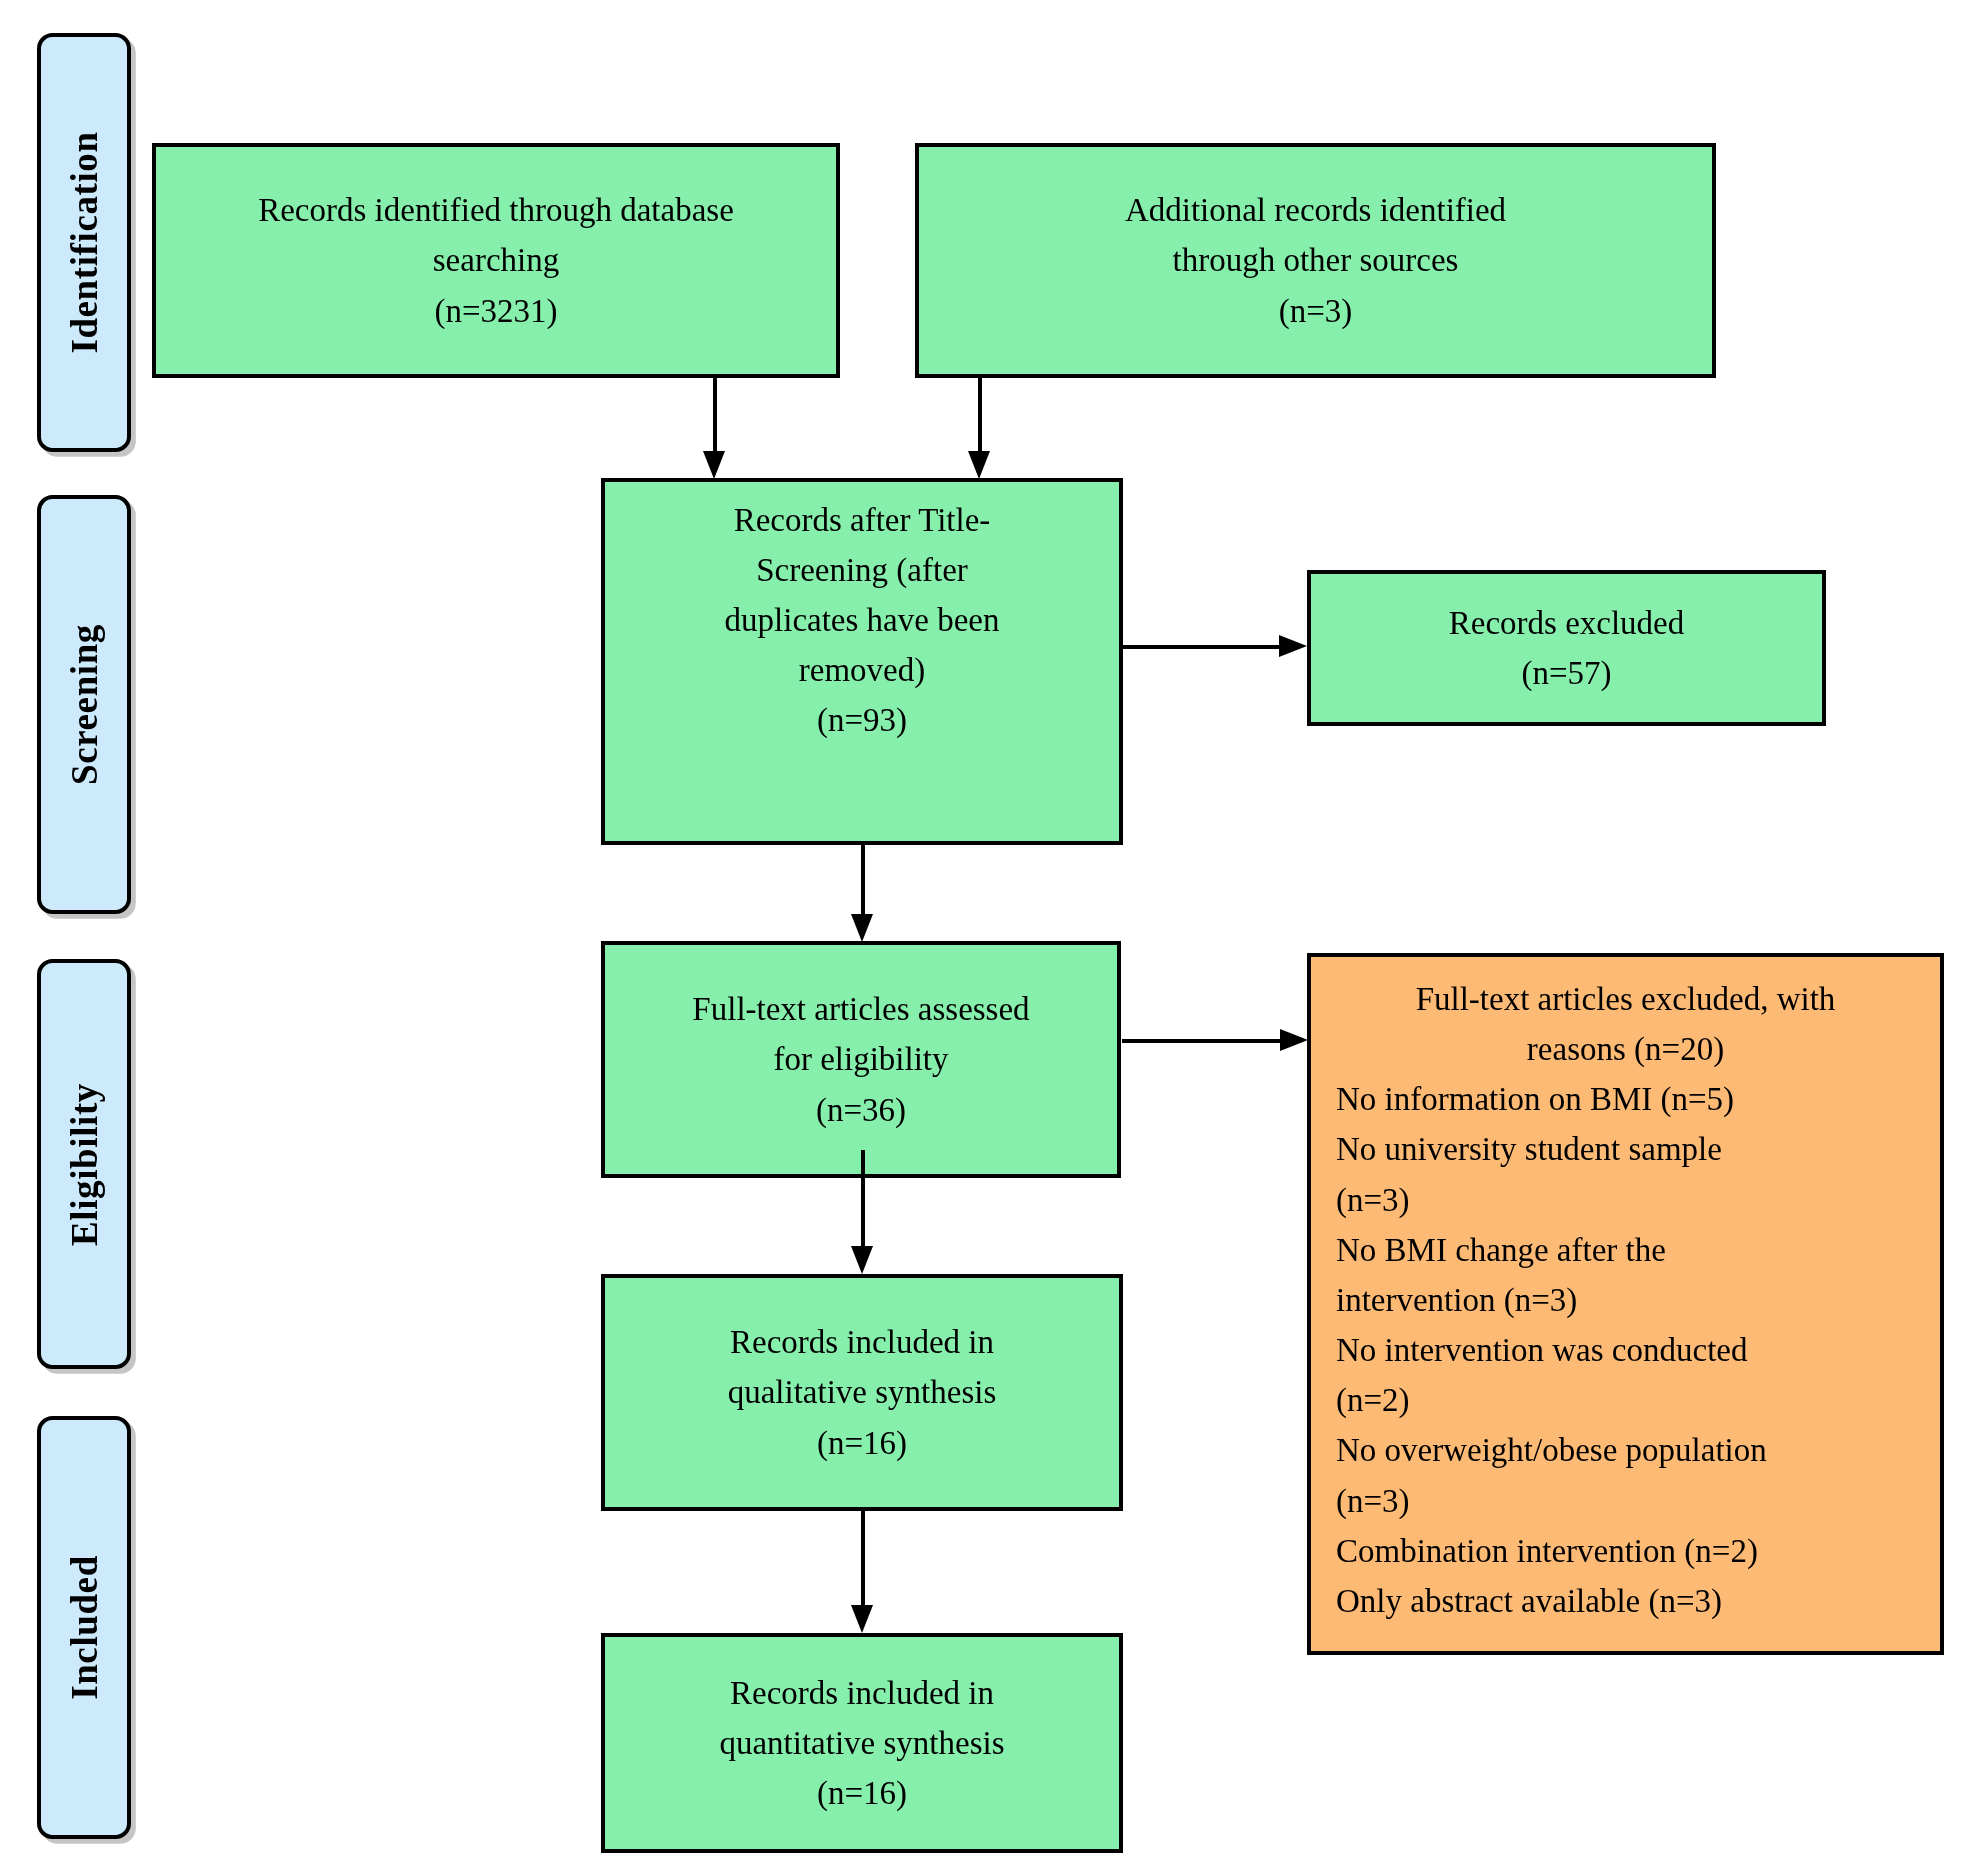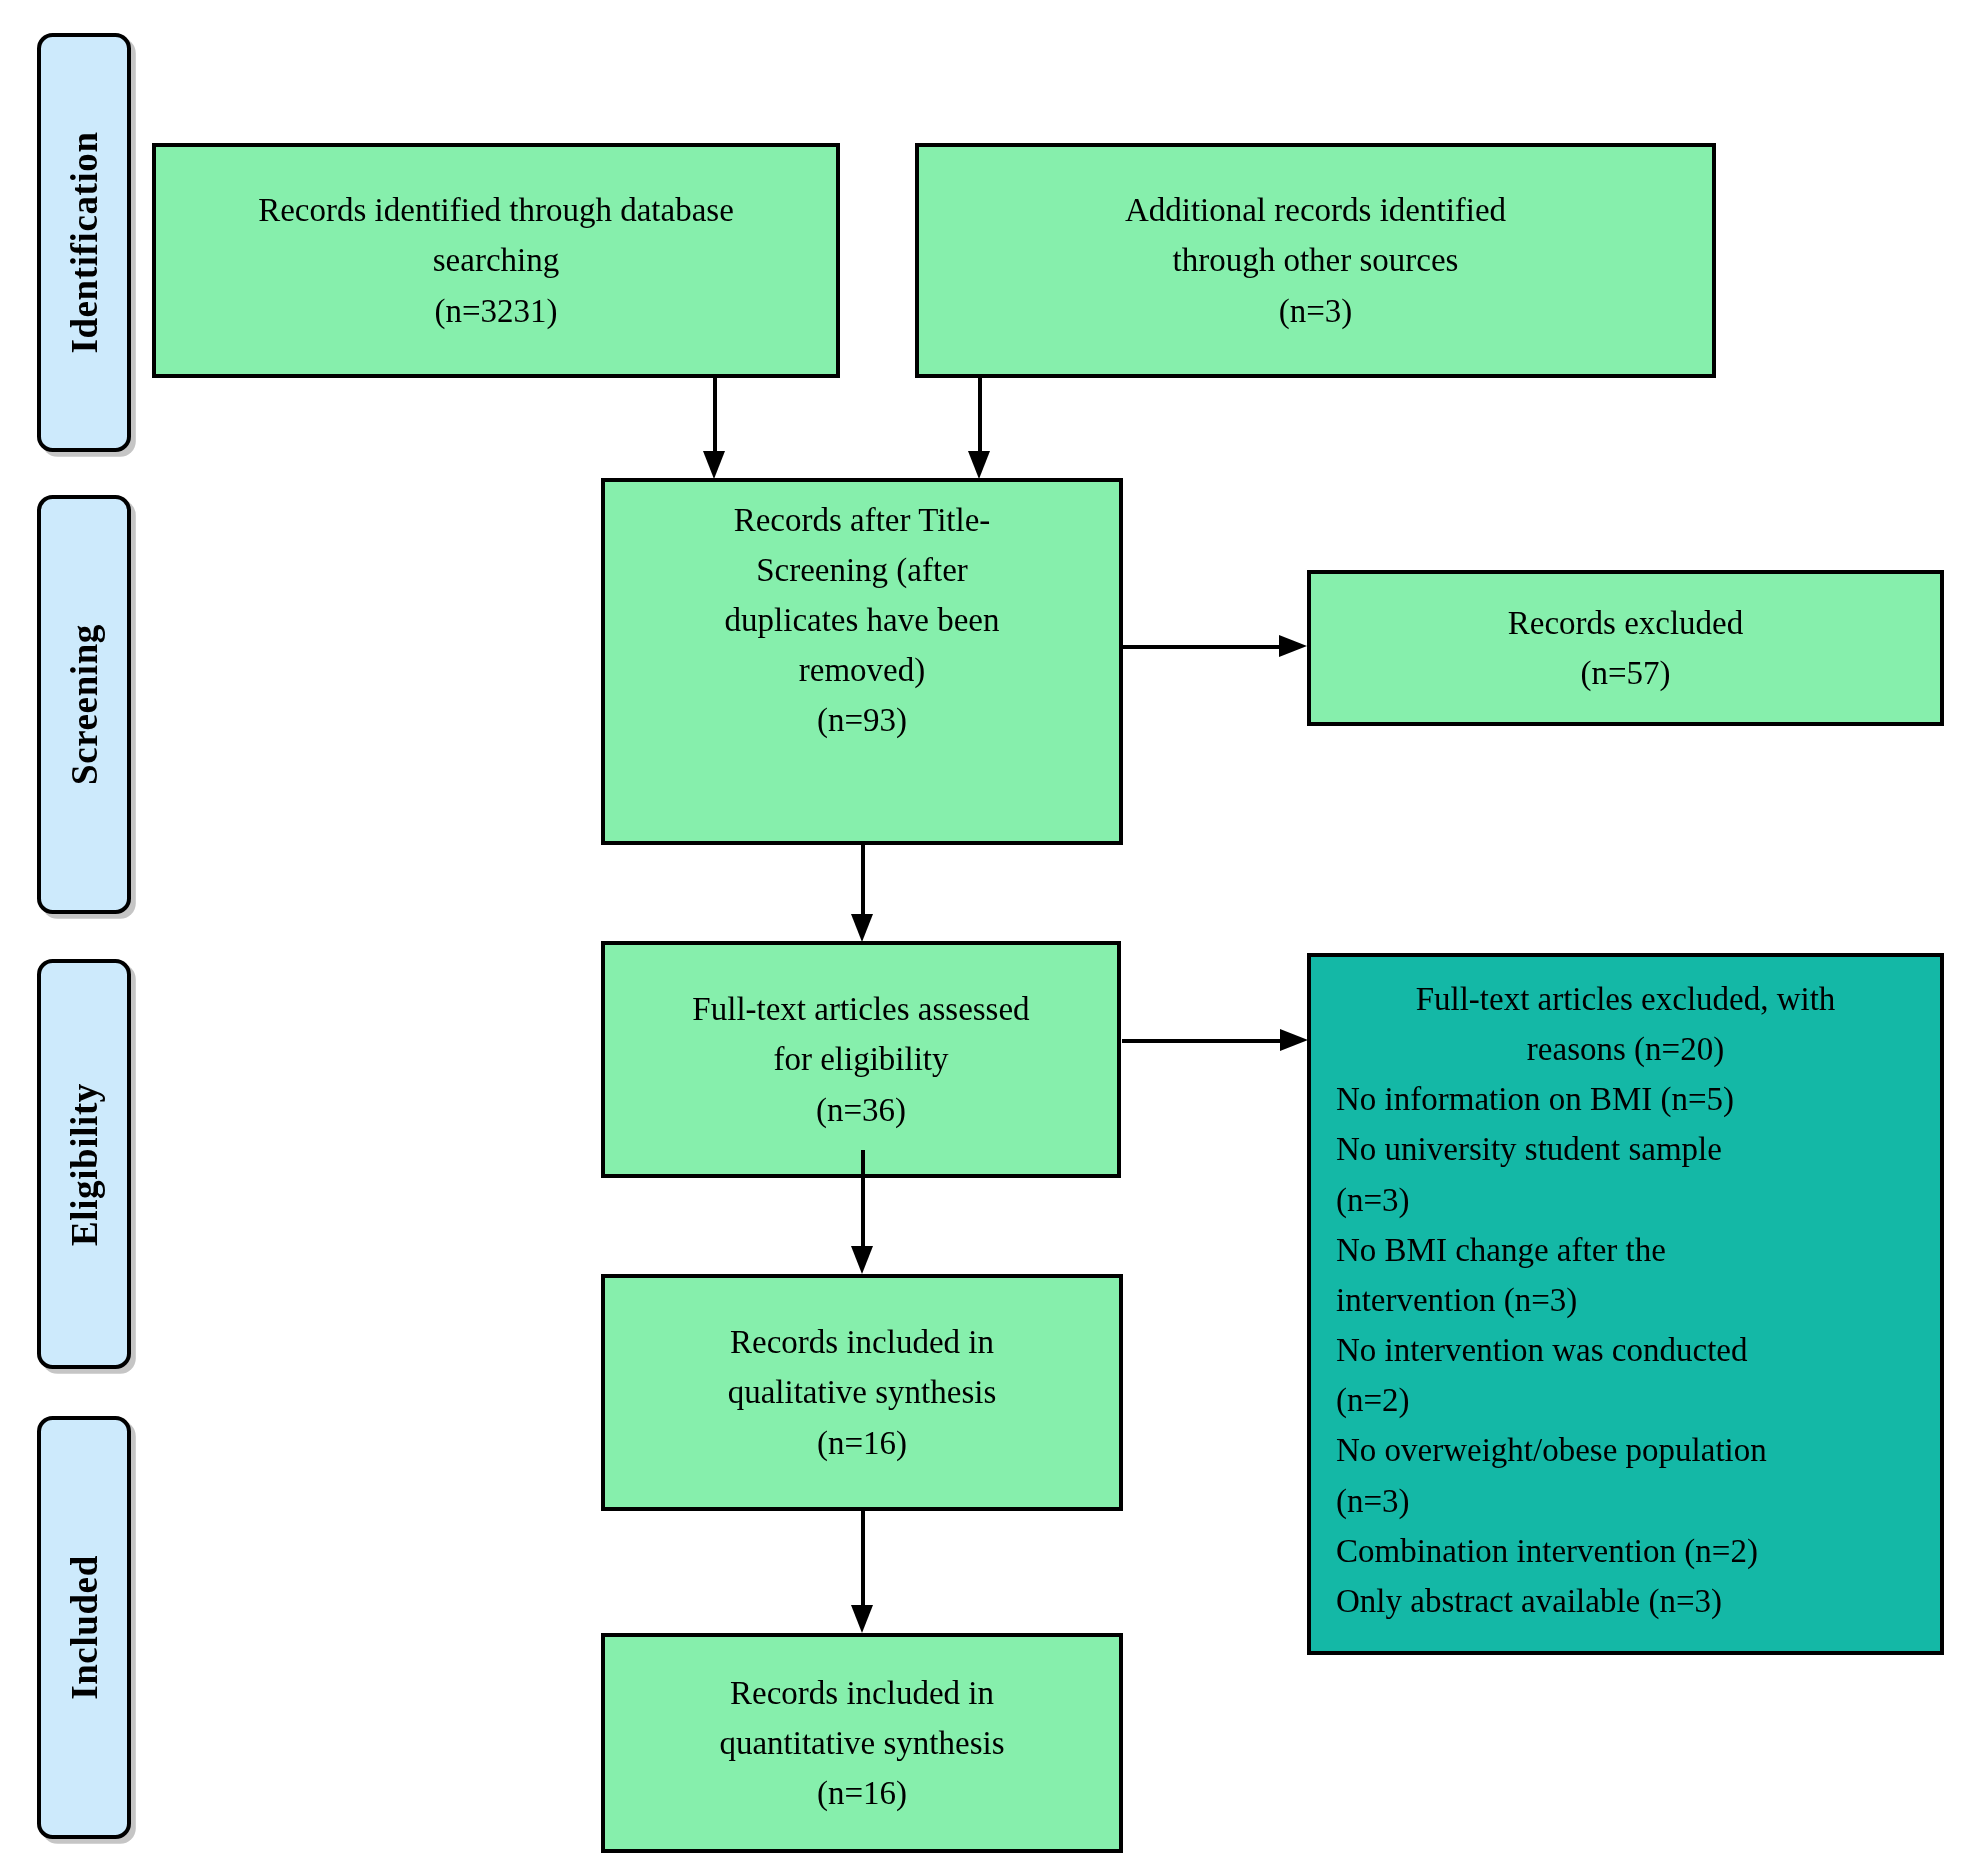--- a/index.html
+++ b/index.html
@@ -45,21 +45,21 @@
     align-items: center;
     justify-content: center;
     text-align: center;
     font-size: 33px;
     line-height: 1.52;
     white-space: pre-line;
   }
   .flow-box.pad-bottom { padding-bottom: 83px; }
   .reasons-box {
     position: absolute;
-    background: #14b8a6;
+    background: #fdba74;
     border: 4.2px solid #000000;
     box-sizing: border-box;
     font-size: 33px;
     line-height: 1.52;
     padding: 17px 25px 12px 25px;
   }
   .reasons-title {
     text-align: center;
     white-space: pre-line;
   }
@@ -125,21 +125,21 @@
   <div class="flow-box" style="left:915px; top:143px; width:801px; height:235px;">Additional records identified
 through other sources
 (n=3)</div>
 
   <div class="flow-box pad-bottom" style="left:601px; top:478px; width:522px; height:367px;">Records after Title-
 Screening (after
 duplicates have been
 removed)
 (n=93)</div>
 
-  <div class="flow-box" style="left:1307px; top:570px; width:637px; height:156px;">Records excluded
+  <div class="flow-box" style="left:1307px; top:570px; width:519px; height:156px;">Records excluded
 (n=57)</div>
 
   <div class="flow-box" style="left:601px; top:941px; width:520px; height:237px;">Full-text articles assessed
 for eligibility
 (n=36)</div>
 
   <div class="reasons-box" style="left:1307px; top:953px; width:637px; height:702px;">
     <div class="reasons-title">Full-text articles excluded, with
 reasons (n=20)</div>
     <div class="reasons-list">

